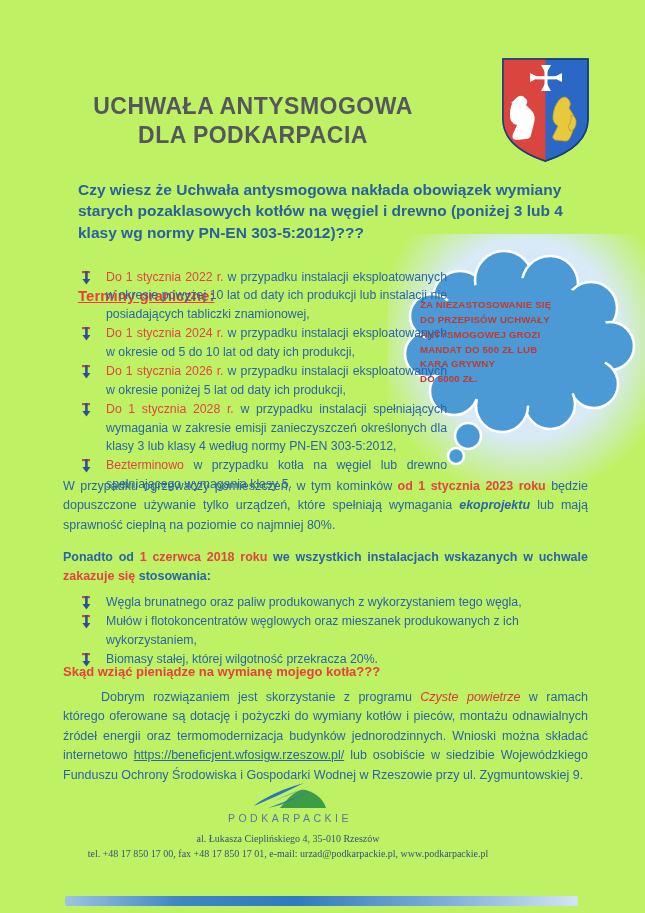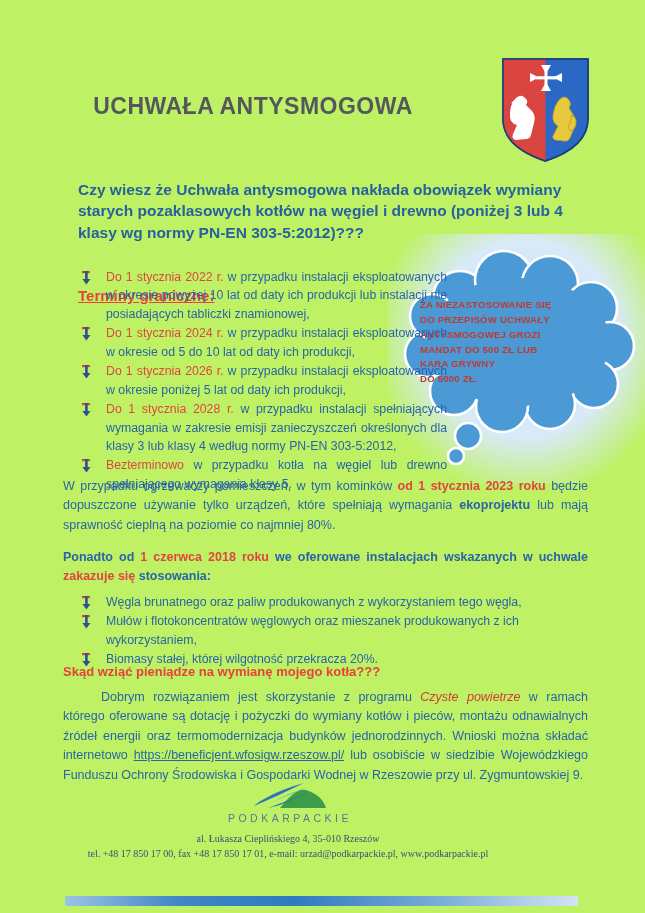--- a/index.html
+++ b/index.html
@@ -42,21 +42,21 @@
     font-size:9.6px;font-weight:bold;color:#c03a30;line-height:1.55;letter-spacing:.2px;
   }
   
   .para{
     position:absolute;left:63px;width:525px;
     font-size:12.5px;color:#2a64a8;line-height:1.55;text-align:justify;
   }
   .p-heaters{top:477px;}
   .p-ban{top:548px;font-weight:bold;}
   .red-inline{color:#e04540;font-weight:bold;}
-  .bold-inline{font-weight:bold;}
+  .bold-inline{font-weight:bold;font-style:italic;}
   
   .banned{
     position:absolute;top:593px;left:80px;width:455px;
     font-size:12.3px;color:#2a64a8;line-height:1.5;
   }
   .money{
     position:absolute;top:664px;left:63px;
     font-size:13px;font-weight:bold;color:#e8403c;
   }
   .p-program{top:688px;text-indent:38px;}
@@ -102,20 +102,21 @@
 
       <g fill="#e8c93e" stroke="#b89a20" stroke-width="0.8">
         <path d="M62 45 q6 -6 10 0 q3 4 0 8 l5 8 q3 6 0 12 l-4 10 q-2 4 -6 3 l-9 -1 q-4 -2 -1 -6 l4 -8 q-6 -3 -5 -11 q1 -9 6 -15 z"></path>
         <path d="M74 60 q6 2 5 9 q-1 6 -6 7 l-2 -5 q4 -4 3 -11 z"></path>
       </g>
     </svg>
   </div>
 
   <div class="title">
     <div>UCHWAŁA ANTYSMOGOWA</div>
+    <div>DLA PODKARPACIA</div>
   </div>
 
   <div class="intro">Czy wiesz że Uchwała antysmogowa nakłada obowiązek wymiany starych pozaklasowych kotłów na węgiel i drewno (poniżej 3 lub 4 klasy wg normy PN-EN 303-5:2012)???</div>
 
   <div class="terminy">Terminy graniczne:</div>
 
   <div class="cloud-wrap">
     <div class="halo"></div>
     <svg class="cloud-svg" width="247" height="238" viewBox="0 0 247 238">
       <g fill="#4b9ad6" stroke="#ffffff" stroke-width="2.6">
@@ -196,21 +197,21 @@
       </span>
       <span><b class="red-lead">Bezterminowo</b><span> w przypadku kotła na węgiel lub drewno spełniającego wymagania klasy 5.</span></span>
     </div>
   </div>
 
   <div class="para p-heaters">
     <span>W przypadku ogrzewaczy pomieszczeń, w tym kominków </span><span class="red-inline">od 1 stycznia 2023 roku</span><span> będzie dopuszczone używanie tylko urządzeń, które spełniają wymagania </span><span class="bold-inline">ekoprojektu</span><span> lub mają sprawność cieplną na poziomie co najmniej 80%.</span>
   </div>
 
   <div class="para p-ban">
-    <span>Ponadto od </span><span class="red-inline">1 czerwca 2018 roku</span><span> we oferowane instalacjach wskazanych w uchwale </span><span class="red-inline">zakazuje się</span><span> stosowania:</span>
+    <span>Ponadto od </span><span class="red-inline">1 czerwca 2018 roku</span><span> we wszystkich instalacjach wskazanych w uchwale </span><span class="red-inline">zakazuje się</span><span> stosowania:</span>
   </div>
 
   <div class="banned">
     <div class="li">
       <span class="bullet">
         <svg width="14" height="15" viewBox="0 0 14 15">
             <rect x="2" y="1" width="8" height="2.2" fill="#c0504d"></rect>
             <rect x="5.1" y="1" width="2.6" height="9" fill="#2f4f8f"></rect>
             <path d="M2.4 9 h8 L6.4 14.5 Z" fill="#2f4f8f"></path>
           </svg>

